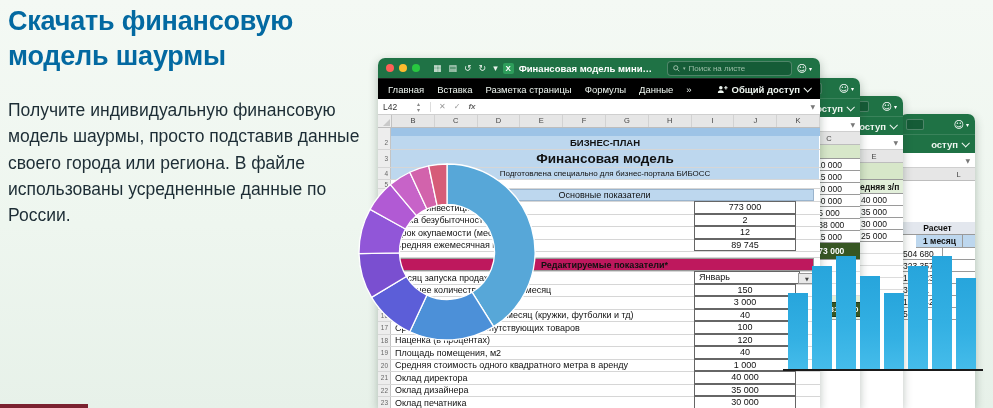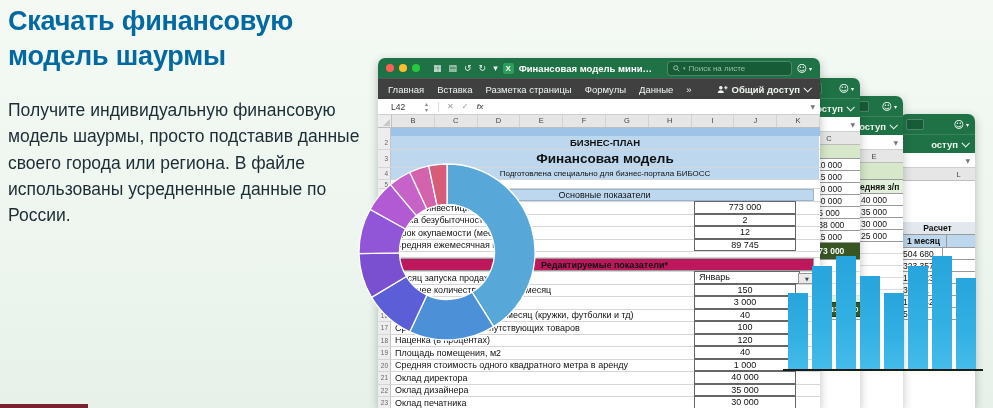--- a/index.html
+++ b/index.html
@@ -35,31 +35,31 @@
   .tbar .tools{display:flex;align-items:center;gap:7px;margin-left:8px;color:#eaf3ec;font-size:9px;}
   .docicon{width:11px;height:11px;background:#2e9e5b;border-radius:2px;color:#fff;font-size:8px;
            font-weight:700;display:flex;align-items:center;justify-content:center;}
   .wtitle{color:#fff;font-size:9.5px;font-weight:700;white-space:nowrap;}
   .searchpill{margin-left:10px;flex:1;max-width:128px;height:13px;background:#155c37;border:1px solid rgba(255,255,255,.25);
               border-radius:4px;display:flex;align-items:center;padding:0 5px;gap:3px;color:#9dbfa9;font-size:8px;}
   .smiley{margin-left:auto;color:#fff;font-size:10px;display:flex;align-items:center;gap:2px;}
   .smiley .c{font-size:6px;}
 
   
-  .mbar{height:20px;background:#404040;display:flex;align-items:center;padding:0 10px;gap:13px;
+  .mbar{height:20px;background:#000000;display:flex;align-items:center;padding:0 10px;gap:13px;
         color:#eef6f0;font-size:9.5px;border-top:1px solid rgba(255,255,255,.12);}
   .mbar .mitem{white-space:nowrap;cursor:pointer;}
   .mshare{margin-left:auto;display:flex;align-items:center;gap:4px;font-weight:600;}
   .chev{display:inline-block;width:5px;height:5px;border-right:1.4px solid #eef6f0;border-bottom:1.4px solid #eef6f0;
         transform:rotate(45deg) translateY(-1px);}
 
   
   .fbar{height:15px;background:#fff;border-bottom:1px solid #cfcfcf;display:flex;align-items:center;
         font-size:8.5px;color:#333;}
-  .namebox{width:34px;padding-left:13px;}
+  .namebox{width:34px;padding-left:5px;}
   .stepper{color:#888;font-size:6px;line-height:1;display:flex;flex-direction:column;margin-right:6px;}
   .fsep{width:1px;height:10px;background:#ddd;margin:0 4px;}
   .fico{color:#999;margin:0 4px;font-size:8px;}
   .fx{font-style:italic;font-weight:700;color:#666;}
   .fright{margin-left:auto;margin-right:5px;color:#777;font-size:6px;}
 
   
   .colhead{height:12px;background:#e6e6e6;border-bottom:1px solid #bdbdbd;display:flex;font-size:7.5px;color:#444;}
   .corner{width:13px;border-right:1px solid #c2c2c2;position:relative;background:#ededed;}
   .corner:after{content:"";position:absolute;right:1px;bottom:1px;border-left:7px solid transparent;border-bottom:7px solid #c9c9c9;}
@@ -99,21 +99,21 @@
   .chead.split .half{width:42px;}
   .chead.split .half2{flex:1;text-align:center;}
   .cbody{position:relative;}
   .crow{display:flex;align-items:center;justify-content:center;font-size:8.5px;color:#111;
         border-bottom:1px solid #9a9a9a;background:#fff;height:11px;}
   .crow.green{background:#d7e7c9;border-bottom:1px solid #9a9a9a;}
   .crow.lgreen{background:#e2efda;justify-content:flex-start;padding-left:6px;color:#333;}
   .crow.hl{background:#375623;color:#fff;font-weight:700;height:16px;}
   .crow.hdr{background:#e2efda;font-weight:700;}
   .crow.hdr2{background:#e3e7ee;font-weight:700;}
-  .crow.hdrblue{background:#bdd7ee;font-weight:700;justify-content:flex-start;padding-left:4px;}
+  .crow.hdrblue{background:#bdd7ee;font-weight:700;justify-content:flex-start;padding-left:4px;margin-left:16px;}
   .crow.note{border-bottom:none;color:#8a8a8a;font-size:7.5px;justify-content:flex-start;padding-left:4px;}
   .crow.empty{border-bottom:1px solid #dcdcdc;}
   .crow .rcell{width:42px;display:flex;justify-content:flex-start;padding-left:3px;box-sizing:border-box;}
   .crow .rpad{flex:1;align-self:stretch;border-left:1px solid #9a9a9a;}
   .cbottom{position:absolute;left:22px;width:46px;height:13px;background:#375623;color:#fff;font-weight:700;
            font-size:8px;display:flex;align-items:center;justify-content:center;border:1px solid #223817;}
 
   
   #donut{position:absolute;left:358px;top:163px;width:178px;height:178px;z-index:20;}
   #barchart{position:absolute;left:783px;top:248px;width:200px;height:123px;z-index:20;

